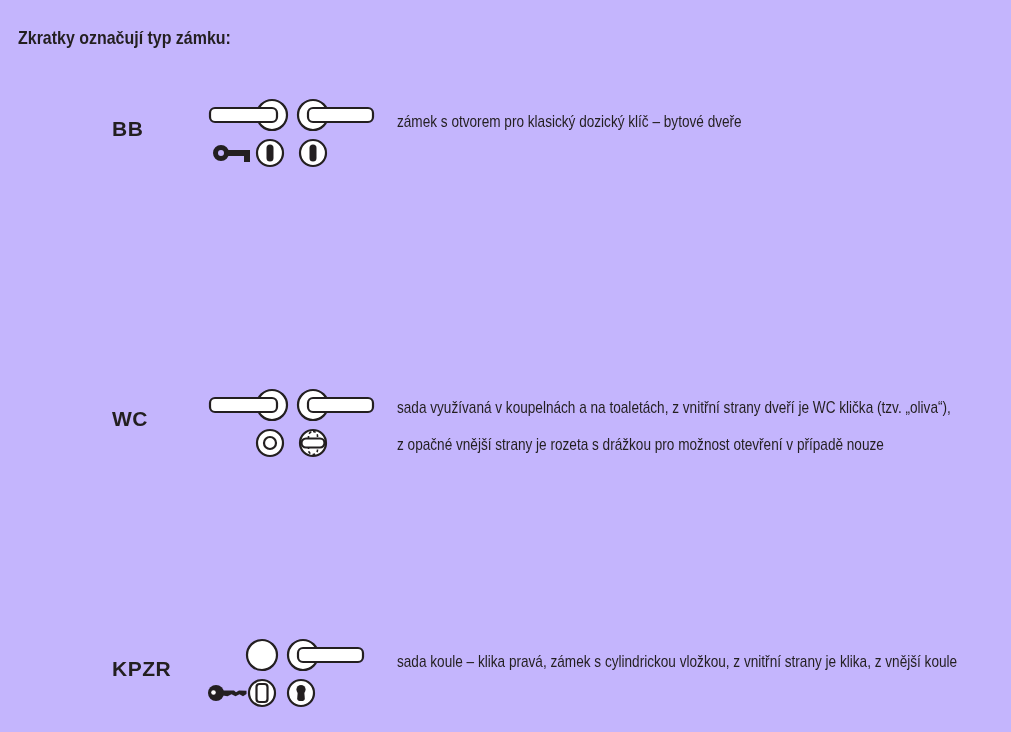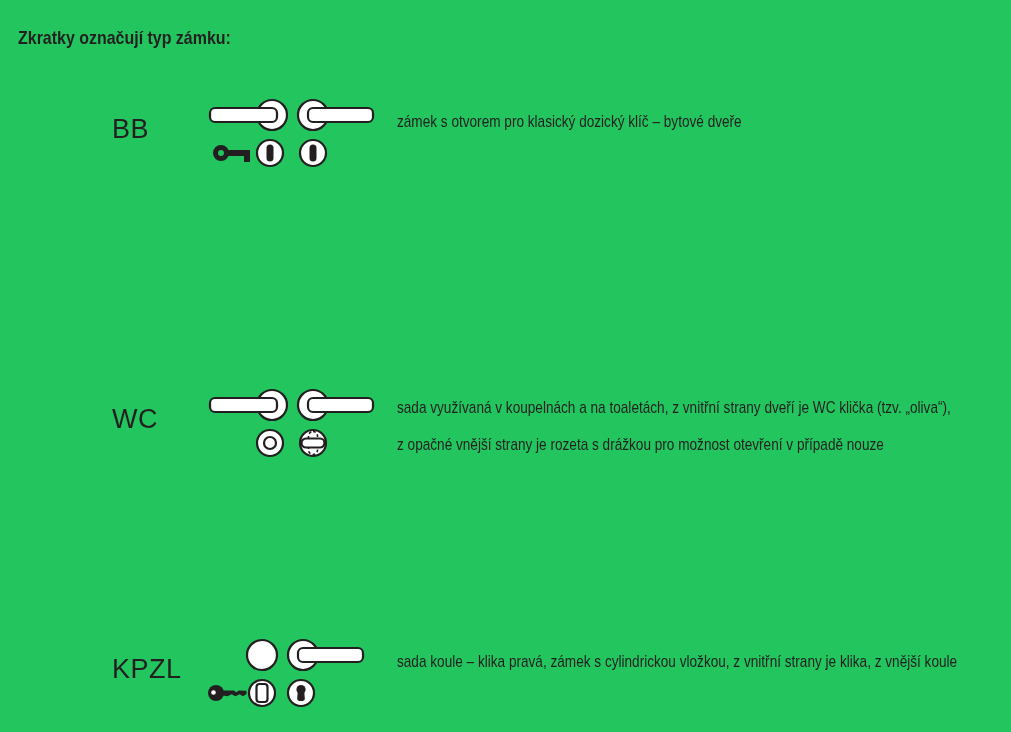--- a/index.html
+++ b/index.html
@@ -1,42 +1,42 @@
 <!DOCTYPE html>
 <html lang="cs"><head>
 <meta charset="utf-8">
 <style>
   html, body { margin: 0; padding: 0; background: #ffffff; }
   .page {
     position: relative;
     width: 1011px;
     height: 732px;
-    background: #22c55e;
+    background: #c4b5fd;
     font-family: "Liberation Sans", sans-serif;
     color: #231f20;
     overflow: hidden;
   }
   .title {
     position: absolute;
     left: 18px;
     top: 28px;
     font-size: 19px;
     font-weight: bold;
     line-height: 20px;
     white-space: nowrap;
     transform: scaleX(0.84);
     transform-origin: 0 50%;
   }
   .row { position: absolute; left: 0; width: 100%; height: 80px; }
   .code {
     position: absolute;
     left: 112px;
     top: 20px;
-    font-size: 27px;
-    font-weight: normal;
+    font-size: 21px;
+    font-weight: bold;
     letter-spacing: 0.5px;
     line-height: 24px;
     white-space: nowrap;
   }
   .icons { position: absolute; left: 205px; top: 0; }
   .icons.shift { left: 180px; }
   .desc {
     position: absolute;
     left: 397px;
     top: 14px;
@@ -132,21 +132,21 @@
       <use href="#rosette-wc" transform="translate(108,56)"></use>
     </svg>
     <div class="desc two">
       <div>sada využívaná v koupelnách a na toaletách, z vnitřní strany dveří je WC klička (tzv. „oliva“),</div>
       <div>z opačné vnější strany je rozeta s drážkou pro možnost otevření v případě nouze</div>
     </div>
   </div>
 
 
   <div class="row" style="top:637px">
-    <div class="code">KPZL</div>
+    <div class="code">KPZR</div>
     <svg class="icons shift" width="190" height="80" viewBox="0 0 190 80">
       <use href="#knob" transform="translate(82,18)"></use>
       <use href="#lever-right" transform="translate(123,18)"></use>
       <use href="#key-pz" transform="translate(47,56)"></use>
       <use href="#rosette-blind" transform="translate(82,56)"></use>
       <use href="#rosette-pz" transform="translate(121,56)"></use>
     </svg>
     <div class="desc">sada koule – klika pravá, zámek s cylindrickou vložkou, z vnitřní strany je klika, z vnější koule</div>
   </div>
 

